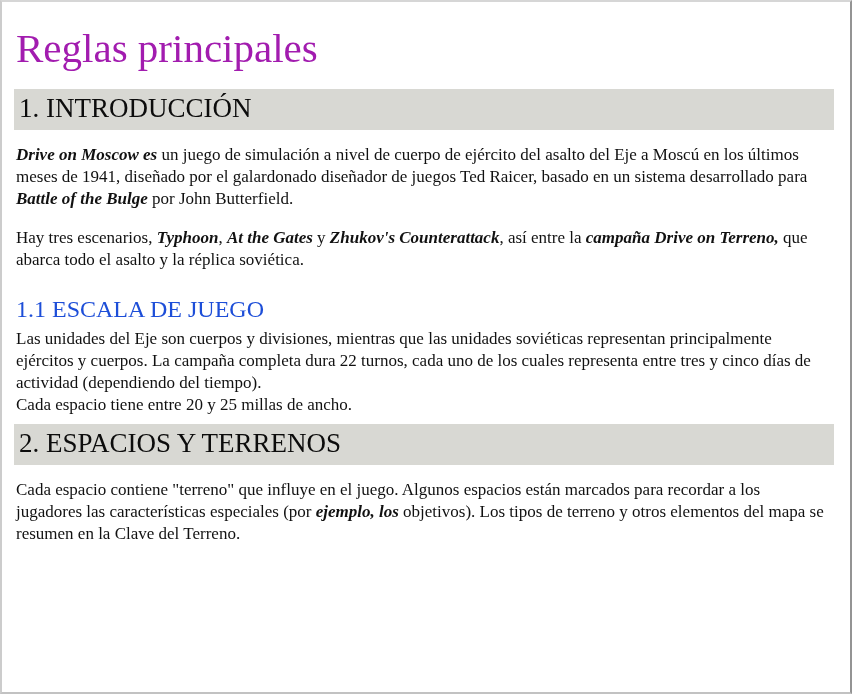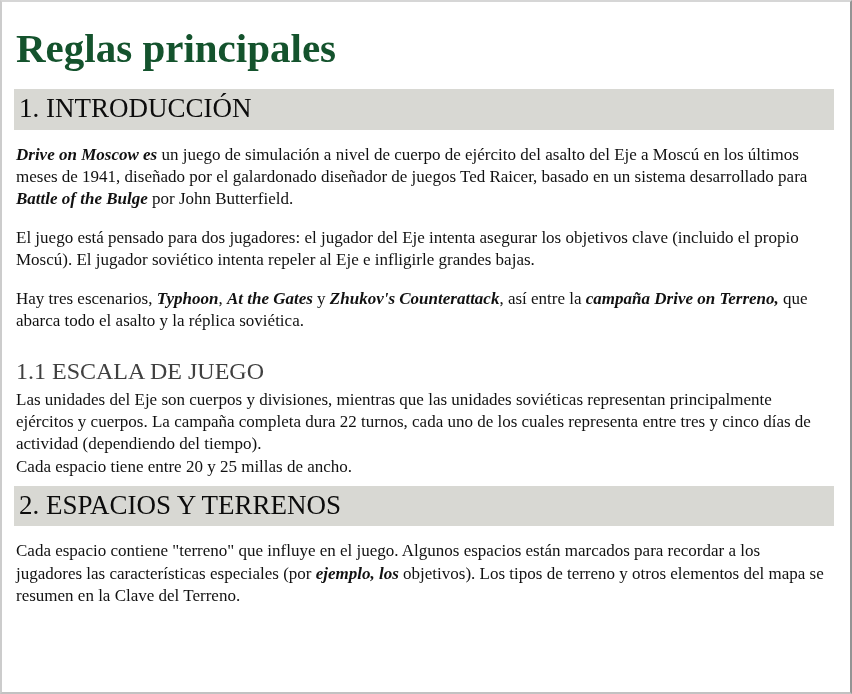--- a/index.html
+++ b/index.html
@@ -15,41 +15,41 @@
     border-bottom: 2px solid #c2c2c2;
     font-family: "Liberation Serif", "DejaVu Serif", serif;
     color: #111111;
     overflow: hidden;
   }
   .content {
     padding: 14px 16px 0 12px;
   }
   h1.doc-title {
     font-family: "Liberation Serif", "DejaVu Serif", serif;
-    font-weight: bold;
+    font-weight: normal;
     font-size: 41px;
     line-height: 1.1;
     margin: 10px 0 18px 2px;
-    color: #14532d;
+    color: #a21caf;
   }
   h2.section-bar {
     font-weight: normal;
     font-size: 27px;
     line-height: 1.25;
     background: #d8d8d3;
     color: #0c0c0c;
     margin: 0 0 14px 0;
     padding: 3px 8px 4px 5px;
   }
   h2.section-bar.second { margin-top: 4px; }
   h3.sub-heading {
     font-weight: normal;
     font-size: 24px;
     line-height: 1.2;
-    color: #404040;
+    color: #1d4ed8;
     margin: 24px 0 4px 2px;
   }
   p.body-text {
     font-size: 17px;
     line-height: 1.3;
     margin: 0 0 17px 2px;
     max-width: 812px;
   }
   p.body-text.tight { margin-bottom: 8px; }
   p.body-text em { font-style: italic; font-weight: bold; }
@@ -59,21 +59,20 @@
 
 <div class="page">
   <div class="content">
 
     <h1 class="doc-title">Reglas principales</h1>
 
     <h2 class="section-bar">1. INTRODUCCIÓN</h2>
 
     <p class="body-text"><em>Drive on Moscow es</em><span> un juego de simulación a nivel de cuerpo de ejército del asalto del Eje a Moscú en los últimos meses de 1941, diseñado por el galardonado diseñador de juegos Ted Raicer, basado en un sistema desarrollado para </span><em>Battle of the Bulge</em><span> por John Butterfield.</span></p>
 
-    <p class="body-text"><span>El juego está pensado para dos jugadores: el jugador del Eje intenta asegurar los objetivos clave (incluido el propio Moscú). El jugador soviético intenta repeler al Eje e infligirle grandes bajas.</span></p>
 
     <p class="body-text"><span>Hay tres escenarios, </span><em>Typhoon</em><span>, </span><em>At the Gates</em><span> y </span><em>Zhukov's Counterattack</em><span>, así entre la </span><em>campaña Drive on Terreno,</em><span> que abarca todo el asalto y la réplica soviética.</span></p>
 
     <h3 class="sub-heading">1.1 ESCALA DE JUEGO</h3>
 
     <p class="body-text tight"><span><span>Las unidades del Eje son cuerpos y divisiones, mientras que las unidades soviéticas representan principalmente ejércitos y cuerpos. La campaña completa dura 22 turnos, cada uno de los cuales representa entre tres y cinco días de actividad (dependiendo del tiempo).</span></span><br><span><span>Cada espacio tiene entre 20 y 25 millas de ancho.</span></span></p>
 
     <h2 class="section-bar second">2. ESPACIOS Y TERRENOS</h2>
 
 

